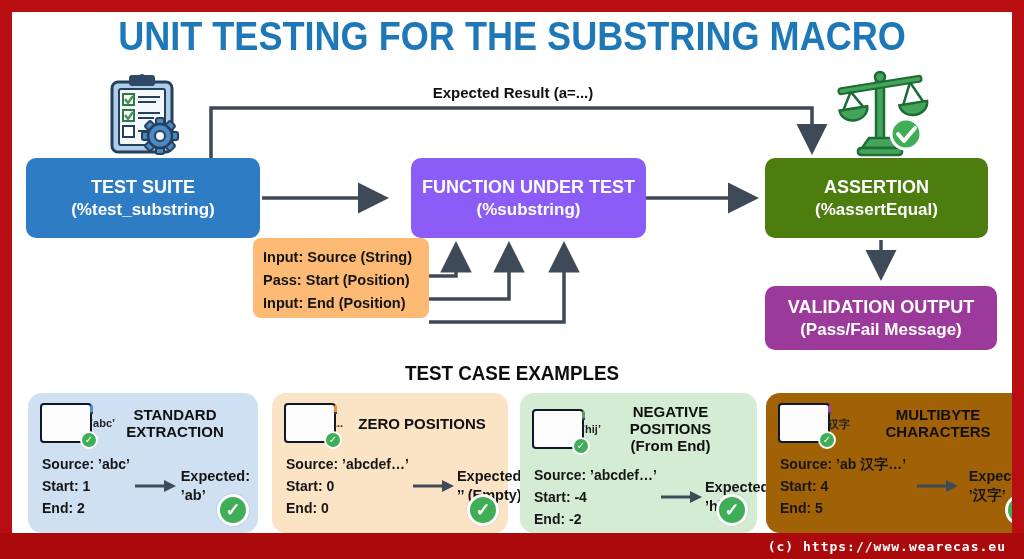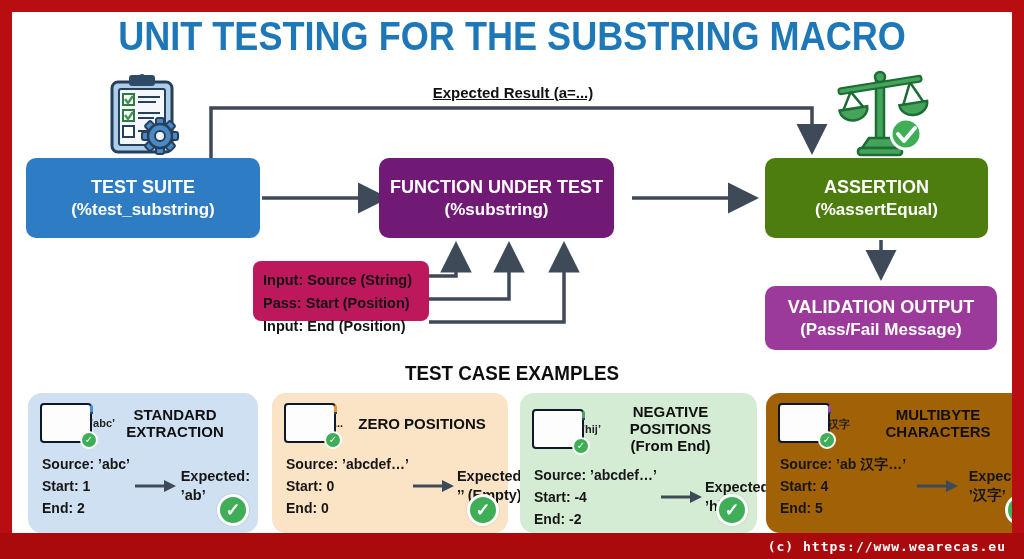--- a/index.html
+++ b/index.html
@@ -18,23 +18,23 @@
 
   .wires { position:absolute; left:0; top:0; z-index:1; }
 
   .node { position:absolute; height:80px; border-radius:10px; z-index:2; display:flex; flex-direction:column;
           justify-content:center; align-items:center; color:#fff; text-align:right; }
   .node .n1 { font-size:18px; font-weight:bold; line-height:23px; }
   .node .n2 { font-size:17px; font-weight:bold; line-height:21px; }
   .node-validation { height:64px; }
 
   .expected-label { position:absolute; left:388px; top:84px; width:250px; text-align:center;
-                    font-size:15px; font-weight:bold; color:#111; z-index:2;text-decoration:underline; }
-
-  .input-box { position:absolute; left:253px; top:261px; width:176px; height:60px; background:#be185d;
+                    font-size:15px; font-weight:bold; color:#111; z-index:2; }
+
+  .input-box { position:absolute; left:253px; top:238px; width:176px; height:80px; background:#fdba74;
                border-radius:8px; z-index:2; padding:8px 0 0 10px; }
   .input-box div { font-size:14.5px; font-weight:bold; color:#141414; line-height:23px; white-space:nowrap; }
 
   .flow-icon { position:absolute; z-index:3; }
 
   .section-heading { position:absolute; left:0; right:0; top:362px; text-align:center; font-size:20px;
                      font-weight:bold; color:#0d0d0d; transform:scaleX(.94); z-index:2; }
 
   .card { position:absolute; top:393px; height:140px; border-radius:14px; z-index:2; }
   .card-head { display:flex; align-items:center; gap:8px; padding:10px 8px 0 12px; }
@@ -123,21 +123,21 @@
     <path d="M36,80 h36 l-7,-10 h-22 z" fill="#44a45a" stroke="#1d6b35" stroke-width="2.5"></path>
     <rect x="32" y="80" width="44" height="7" rx="3" fill="#44a45a" stroke="#1d6b35" stroke-width="2.5"></rect>
     <circle cx="80" cy="66" r="15" fill="#3fae57" stroke="#ffffff" stroke-width="3"></circle>
     <path d="M72,66 l6,7 l11,-13" stroke="#ffffff" stroke-width="4" fill="none" stroke-linecap="round" stroke-linejoin="round"></path>
   </svg>
 
   <div class="node" style="left: 26px; width: 234px; top: 158px; background: rgb(46, 124, 195);">
     <div class="n1">TEST SUITE</div>
     <div class="n2">(%test_substring)</div>
   </div>
-  <div class="node" style="left: 379px; width: 235px; top: 158px; background: #701a75;">
+  <div class="node" style="left: 411px; width: 235px; top: 158px; background: #8b5cf6;">
     <div class="n1">FUNCTION UNDER TEST</div>
     <div class="n2">(%substring)</div>
   </div>
   <div class="node" style="left: 765px; width: 223px; top: 158px; background: #4d7c0f;">
     <div class="n1">ASSERTION</div>
     <div class="n2">(%assertEqual)</div>
   </div>
   <div class="node node-validation" style="left: 765px; width: 232px; top: 286px; background: rgb(156, 58, 156);">
     <div class="n1">VALIDATION OUTPUT</div>
     <div class="n2">(Pass/Fail Message)</div>

